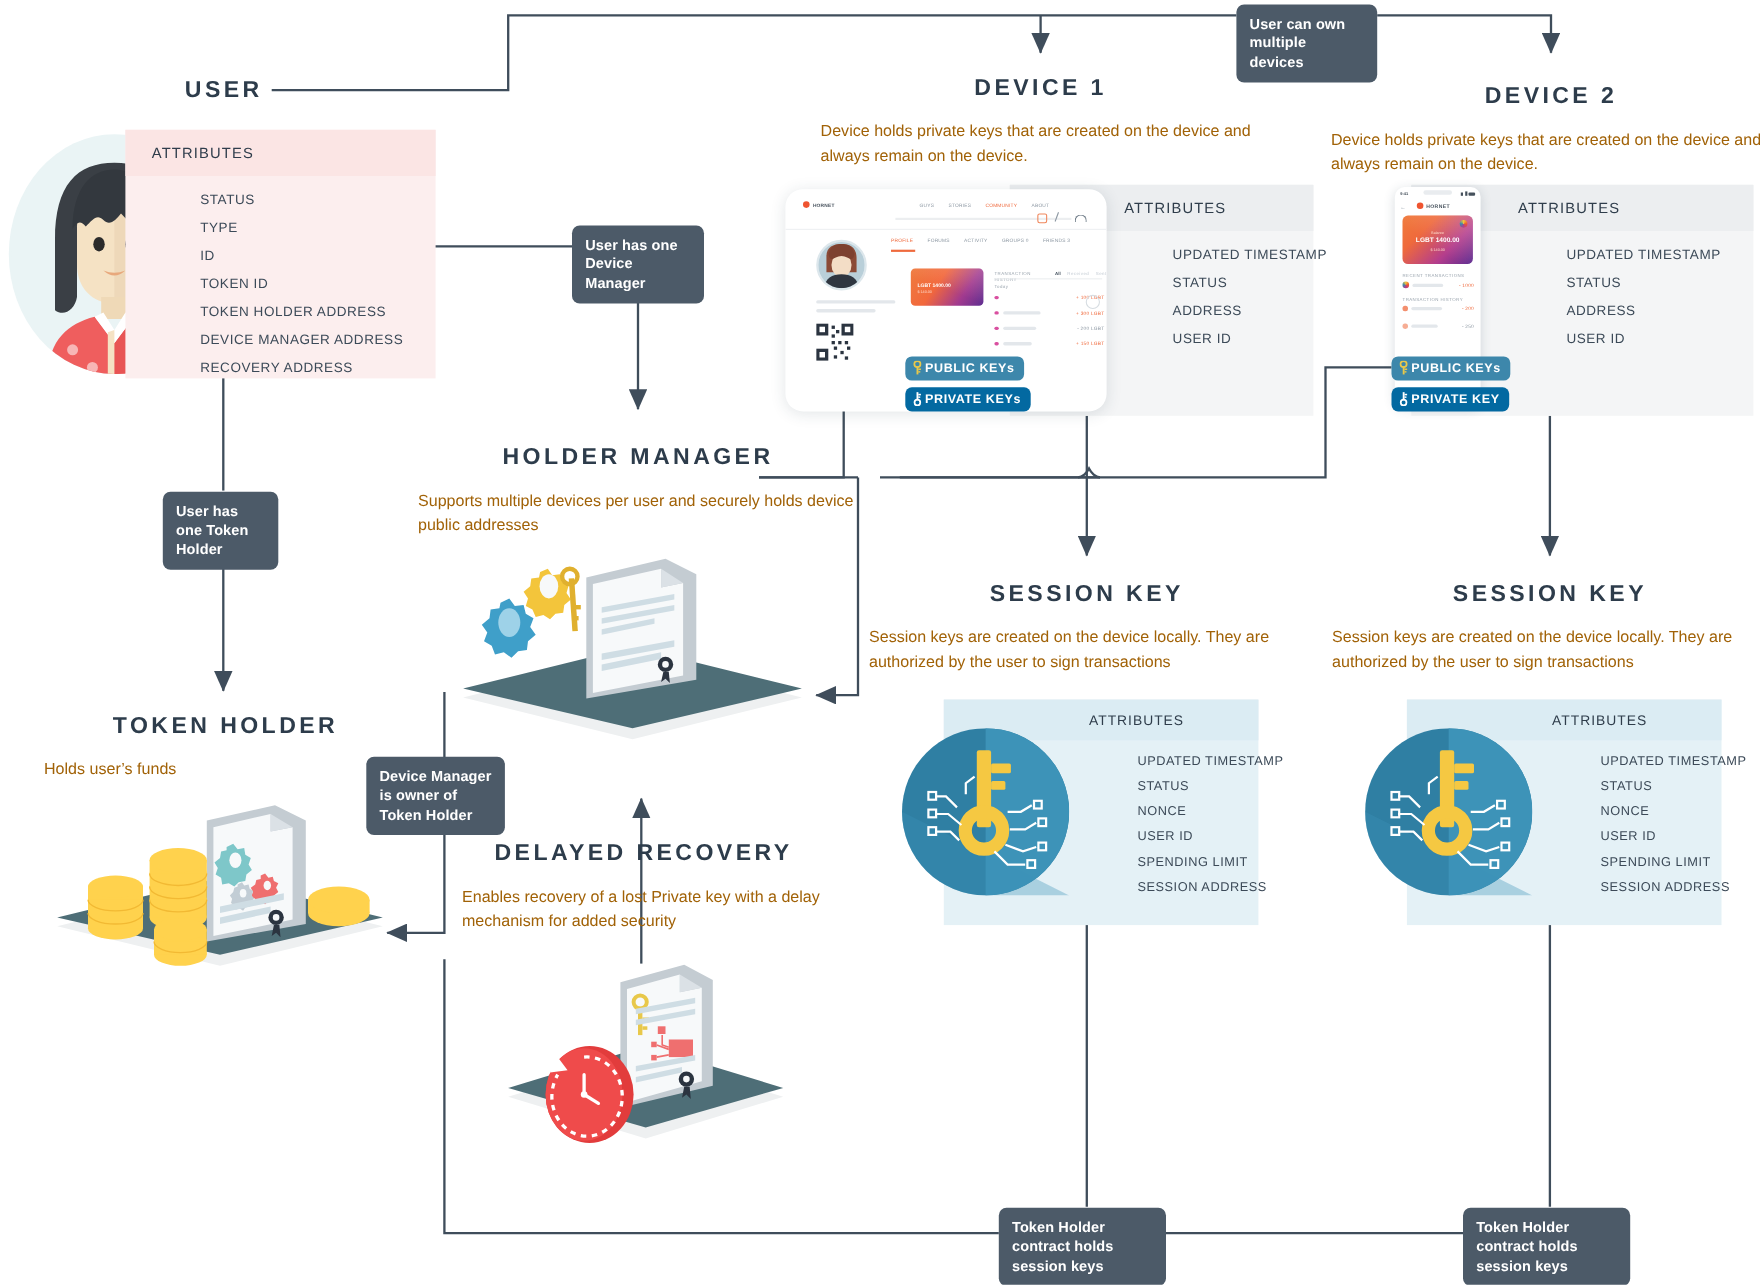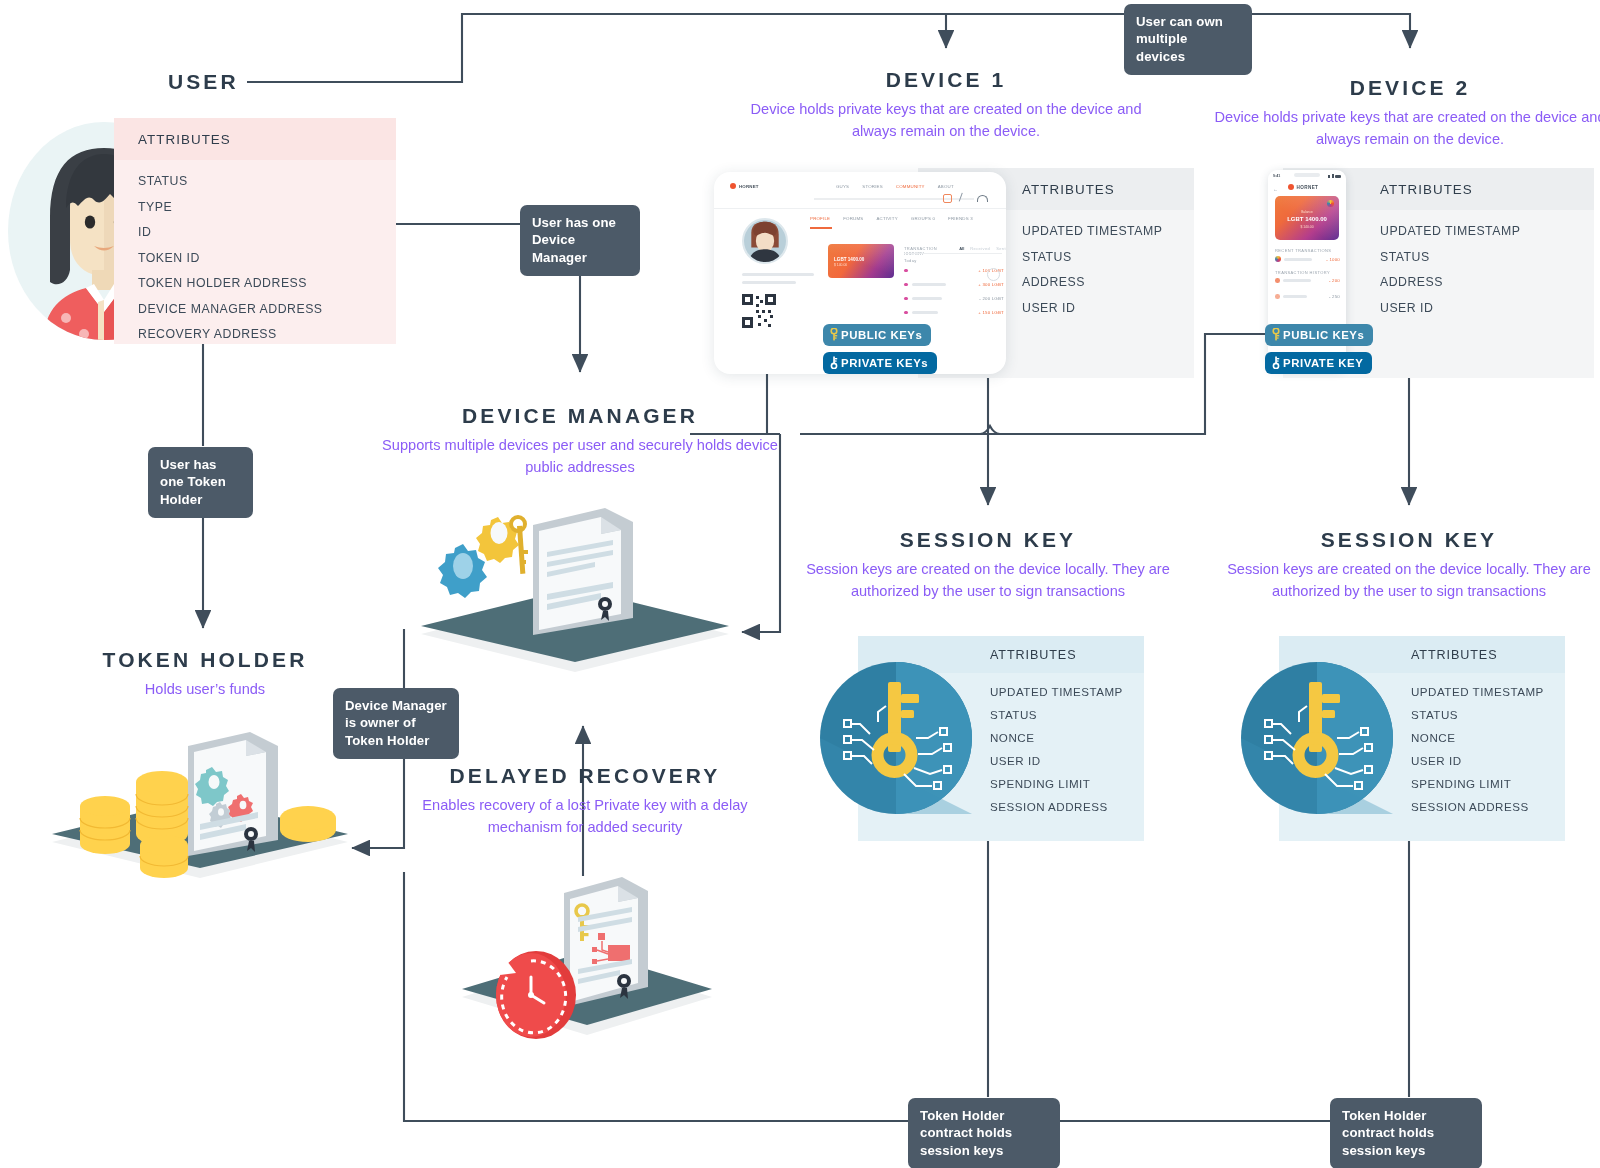--- a/index.html
+++ b/index.html
@@ -13,43 +13,43 @@
   }
   #canvas { position: absolute; inset: 0; width: 1600px; height: 1168px; }
   .wires { position: absolute; left: 0; top: 0; width: 1600px; height: 1168px; pointer-events: none; }
 
   
   .sec-title {
     font-size: 21px; font-weight: 700; letter-spacing: 3.1px;
     color: #2d3c4b; text-align: center; white-space: nowrap;
   }
   .sec-sub {
-    font-size: 14.6px; line-height: 1.48; color: #8b5cf6;
-    text-align: center; font-weight: 400; margin-top: 7px;
+    font-size: 14.6px; line-height: 1.48; color: #a16207;
+    font-weight: 400; margin-top: 18px;
   }
   .node { position: absolute; }
 
   
   .callout {
     position: absolute; background: #4c5a68; color: #ffffff;
     border-radius: 7px; padding: 9px 12px 10px 12px;
     font-size: 13.2px; font-weight: 700; line-height: 1.32;
     letter-spacing: .1px;
   }
 
   
   .attr-panel { position: absolute; }
   .attr-head {
     font-size: 13.4px; font-weight: 400; letter-spacing: 1.05px;
     color: #2f3d4b; padding: 14px 0 13px 24px;
   }
   .attr-list { padding: 14px 0 18px 24px; }
   .attr-list li {
     list-style: none; font-size: 12.3px; letter-spacing: .5px;
-    color: #3c4a58; margin-bottom: 11.5px; white-space: nowrap;
+    color: #3c4a58; margin-bottom: 11.5px; white-space: nowrap; margin-left: 44px;
   }
   .attr-list li:last-child { margin-bottom: 0; }
 
   .panel-pink       { background: #fceeee; }
   .panel-pink .attr-head { background: #fbe5e4; }
   .panel-grey       { background: #f4f5f6; }
   .panel-grey .attr-head { background: #eceef0; }
   .panel-blue       { background: #e4f1f6; }
   .panel-blue .attr-head { background: #dbecf3; }
 
@@ -422,21 +422,21 @@
     <svg width="8" height="13" viewBox="0 0 8 13">
       <rect x="3.2" y="0.5" width="1.7" height="7.4" fill="#ffffff"></rect>
       <rect x="4.8" y="2" width="2.4" height="1.4" fill="#ffffff"></rect>
       <rect x="4.8" y="4.4" width="1.8" height="1.3" fill="#ffffff"></rect>
       <circle cx="4" cy="10" r="2.6" fill="none" stroke="#ffffff" stroke-width="1.6"></circle>
     </svg>
     <span>PRIVATE KEY</span>
   </div>
 
   <div class="node" style="left:380px; top:404px; width:400px;">
-    <div class="sec-title">DEVICE MANAGER</div>
+    <div class="sec-title">HOLDER MANAGER</div>
     <div class="sec-sub">Supports multiple devices per user and securely holds device public addresses</div>
   </div>
 
   <div class="plat" style="left:405px; top:500px;">
     <svg width="340" height="180" viewBox="0 0 340 180">
 
       <polygon points="170,178 20,140 170,102 320,140" fill="#ffffff"></polygon>
       <polygon points="170,172 16,134 170,96 324,134" fill="#eef0f1"></polygon>
       <polygon points="170,162 16,126 170,88 324,126" fill="#4e6e77"></polygon>
 

